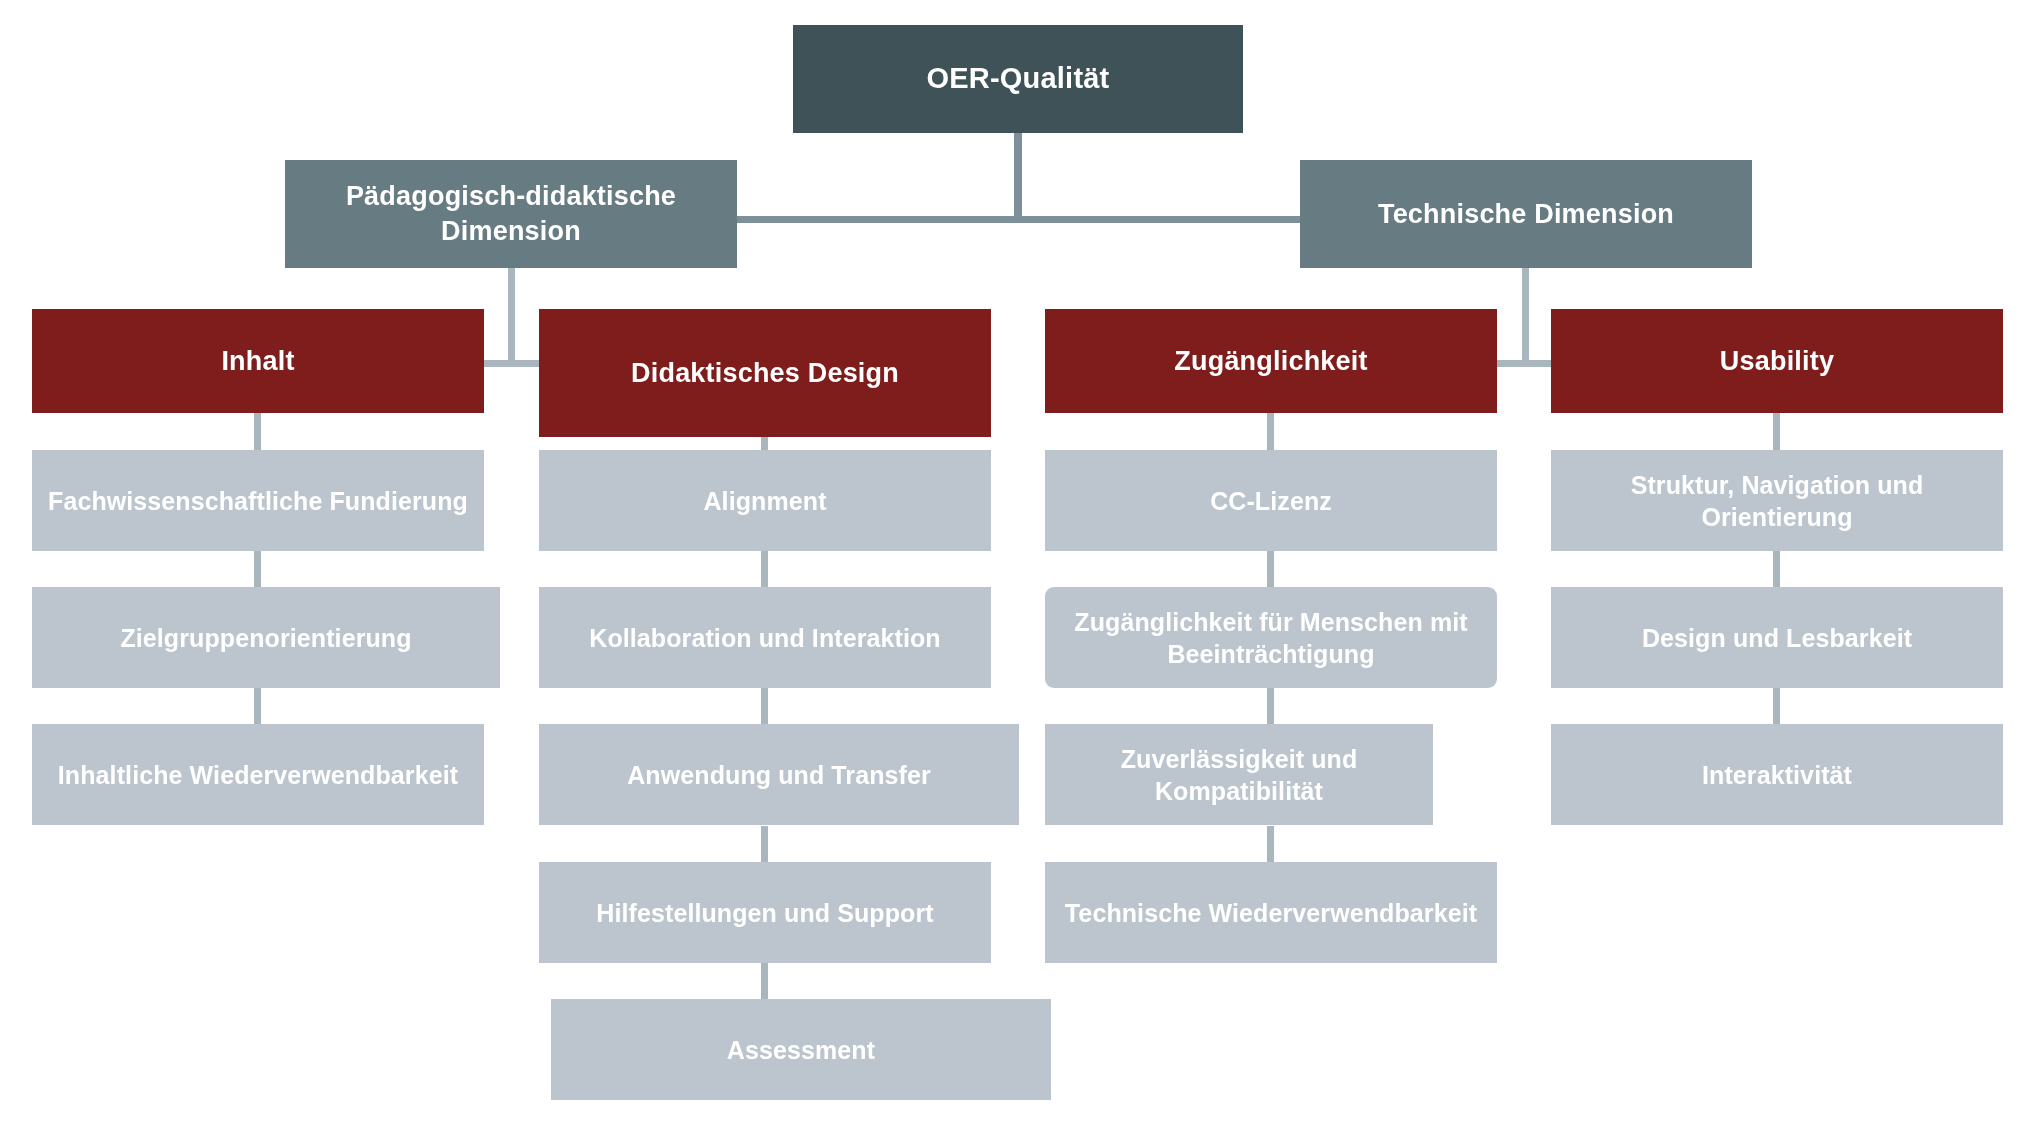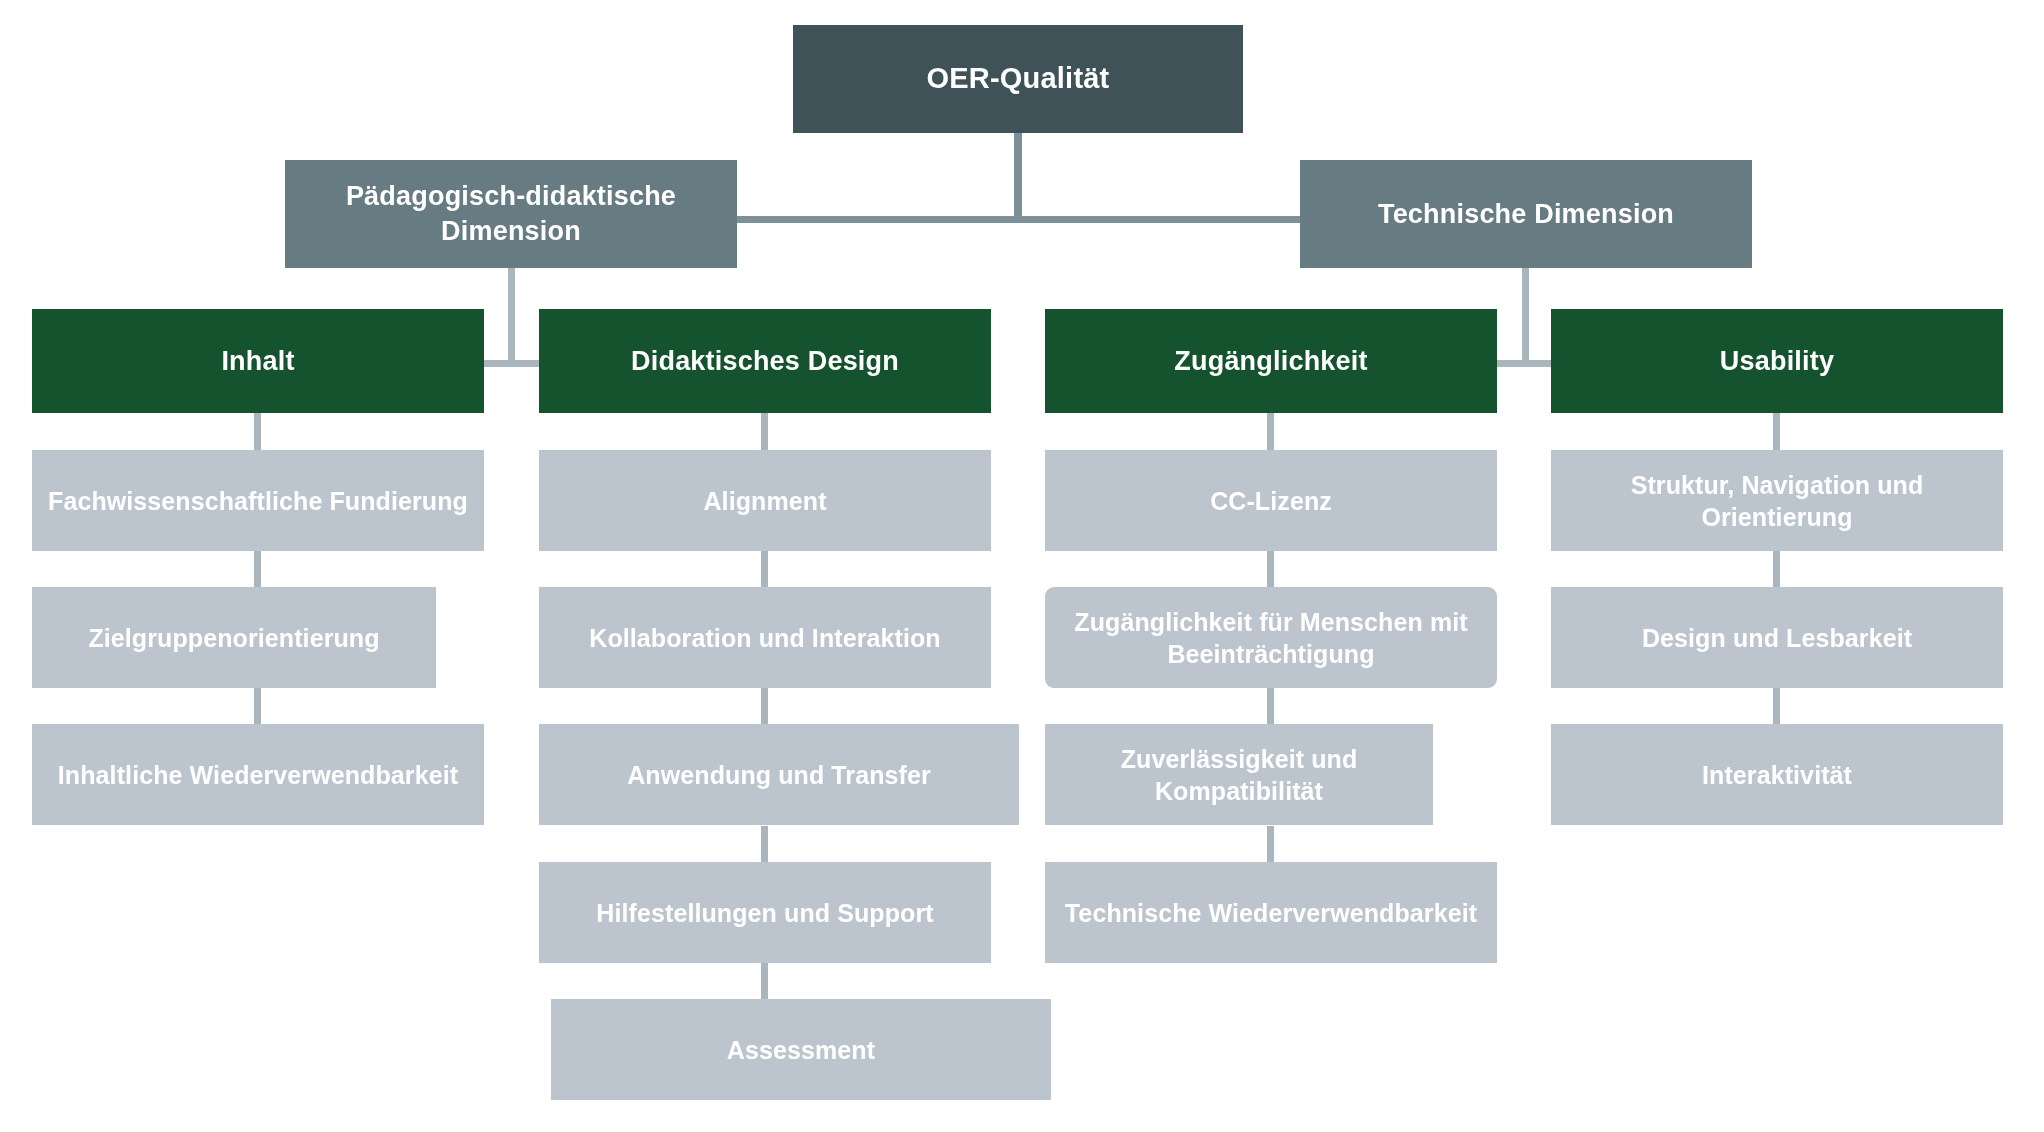--- a/index.html
+++ b/index.html
@@ -35,21 +35,21 @@
     background: #3f5257;
     font-size: 29px;
     letter-spacing: 0.2px;
   }
   .node-dimension {
     background: #677b82;
     font-size: 27px;
     letter-spacing: 0.2px;
   }
   .node-category {
-    background: #14532d;
+    background: #7f1d1d;
     font-size: 27px;
     letter-spacing: 0.2px;
   }
   .node-criterion {
     background: #bcc5cd;
     font-size: 25px;
     letter-spacing: 0.1px;
   }
   .connector {
     position: absolute;
@@ -95,26 +95,26 @@
   <div class="connector" style="left:1773px; top:413px; width:7px; height:38px;"></div>
   <div class="connector" style="left:1773px; top:551px; width:7px; height:37px;"></div>
   <div class="connector" style="left:1773px; top:688px; width:7px; height:37px;"></div>
 
   <div class="node node-root" style="left:793px; top:25px; width:450px; height:108px;">OER-Qualität</div>
 
   <div class="node node-dimension" style="left:285px; top:160px; width:452px; height:108px;">Pädagogisch-didaktische Dimension</div>
   <div class="node node-dimension" style="left:1300px; top:160px; width:452px; height:108px;">Technische Dimension</div>
 
   <div class="node node-category" style="left:32px; top:309px; width:452px; height:104px;">Inhalt</div>
-  <div class="node node-category" style="left:539px; top:309px; width:452px; height:104px;">Didaktisches Design</div>
+  <div class="node node-category" style="left:539px; top:309px; width:452px; height:128px;">Didaktisches Design</div>
   <div class="node node-category" style="left:1045px; top:309px; width:452px; height:104px;">Zugänglichkeit</div>
   <div class="node node-category" style="left:1551px; top:309px; width:452px; height:104px;">Usability</div>
 
   <div class="node node-criterion" style="left:32px; top:450px; width:452px; height:101px;">Fachwissenschaftliche Fundierung</div>
-  <div class="node node-criterion" style="left:32px; top:587px; width:404px; height:101px;">Zielgruppenorientierung</div>
+  <div class="node node-criterion" style="left:32px; top:587px; width:468px; height:101px;">Zielgruppenorientierung</div>
   <div class="node node-criterion" style="left:32px; top:724px; width:452px; height:101px;">Inhaltliche Wiederverwendbarkeit</div>
 
   <div class="node node-criterion" style="left:539px; top:450px; width:452px; height:101px;">Alignment</div>
   <div class="node node-criterion" style="left:539px; top:587px; width:452px; height:101px;">Kollaboration und Interaktion</div>
   <div class="node node-criterion" style="left:539px; top:724px; width:480px; height:101px;">Anwendung und Transfer</div>
   <div class="node node-criterion" style="left:539px; top:862px; width:452px; height:101px;">Hilfestellungen und Support</div>
   <div class="node node-criterion" style="left:551px; top:999px; width:500px; height:101px;">Assessment</div>
 
   <div class="node node-criterion" style="left:1045px; top:450px; width:452px; height:101px;">CC-Lizenz</div>
   <div class="node node-criterion" style="left:1045px; top:587px; width:452px; height:101px;border-radius:9px;">Zugänglichkeit für Menschen mit Beeinträchtigung</div>

